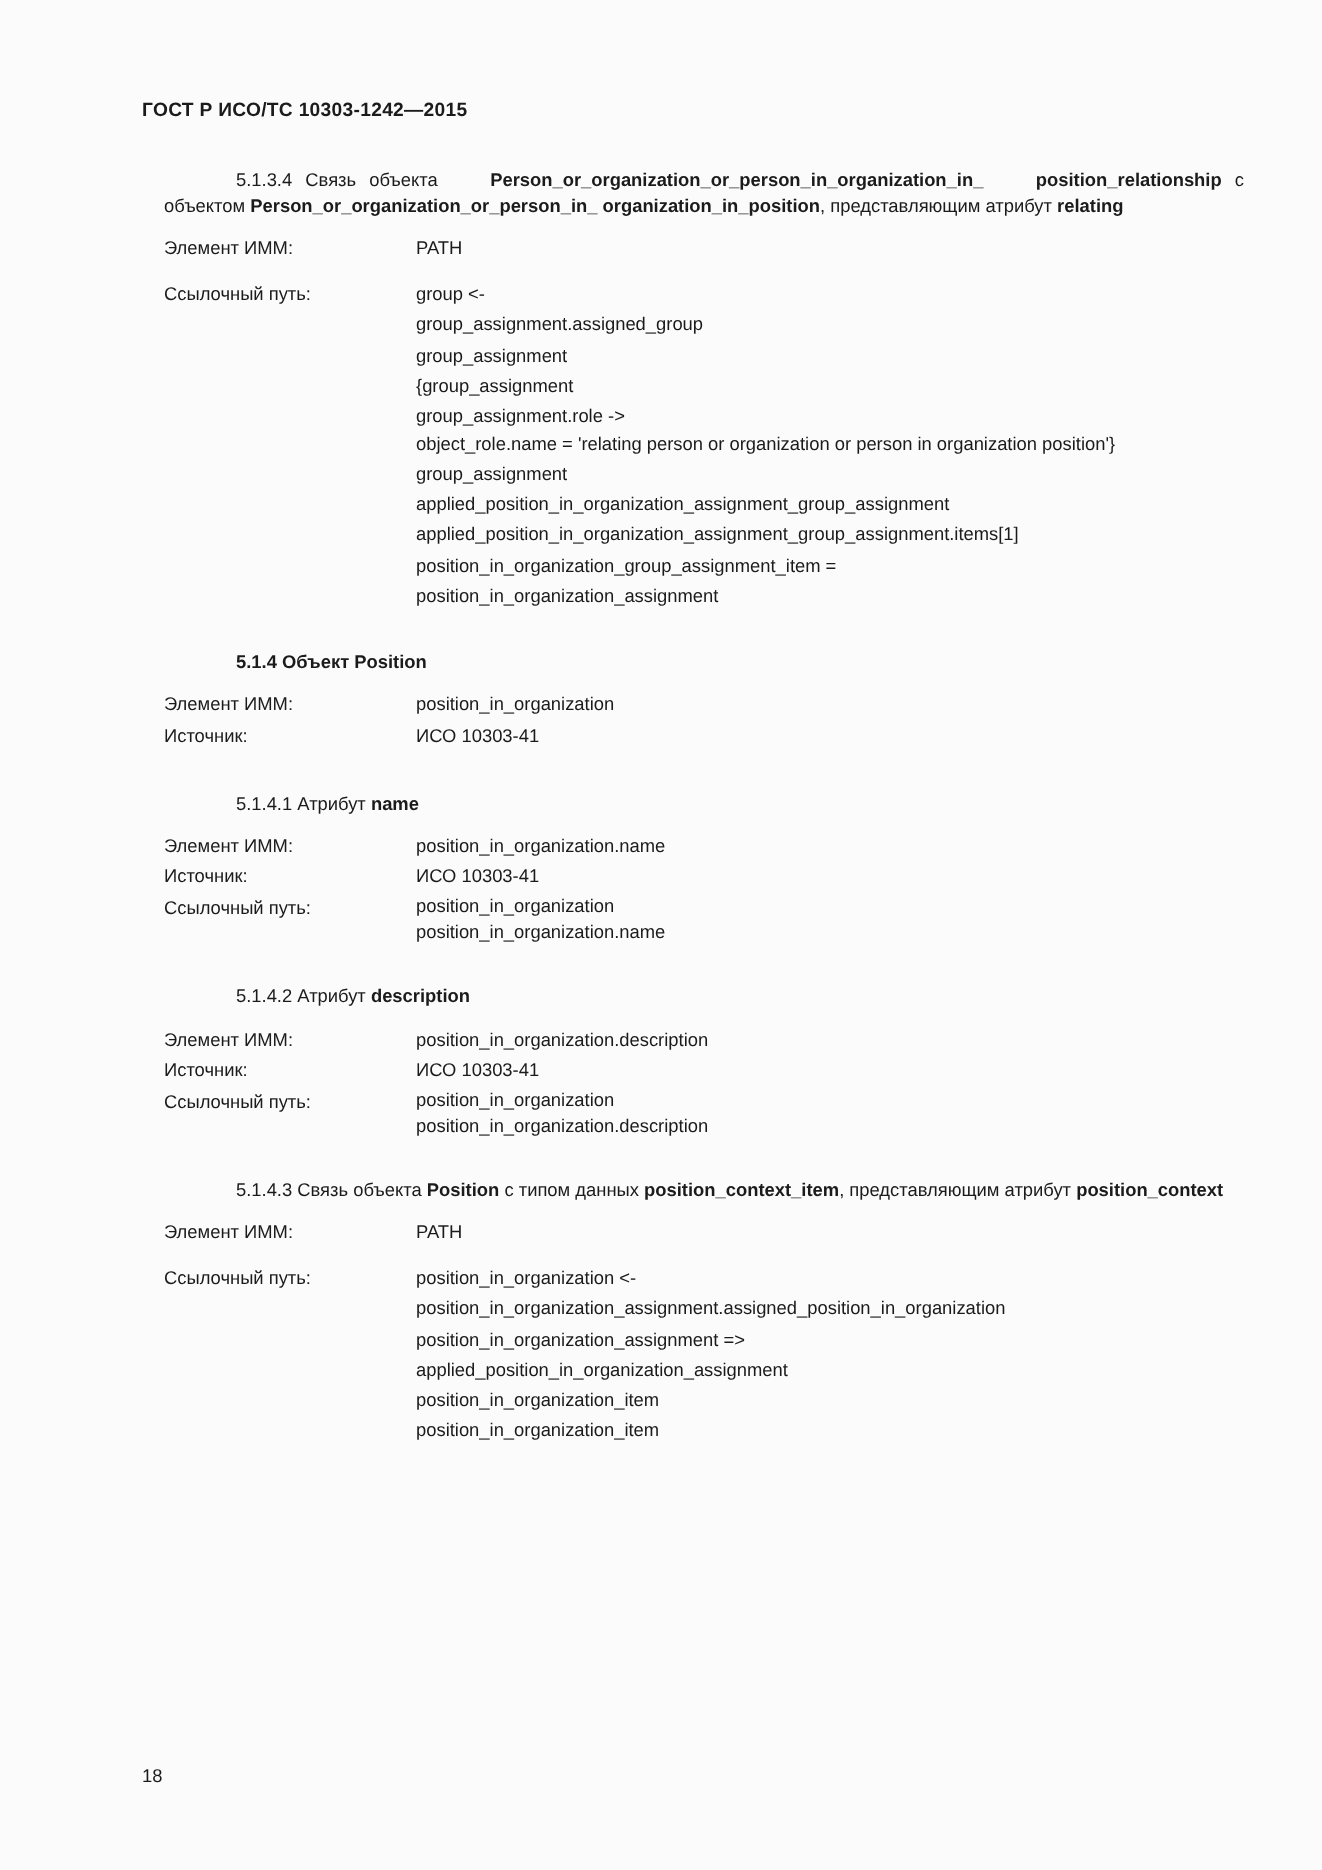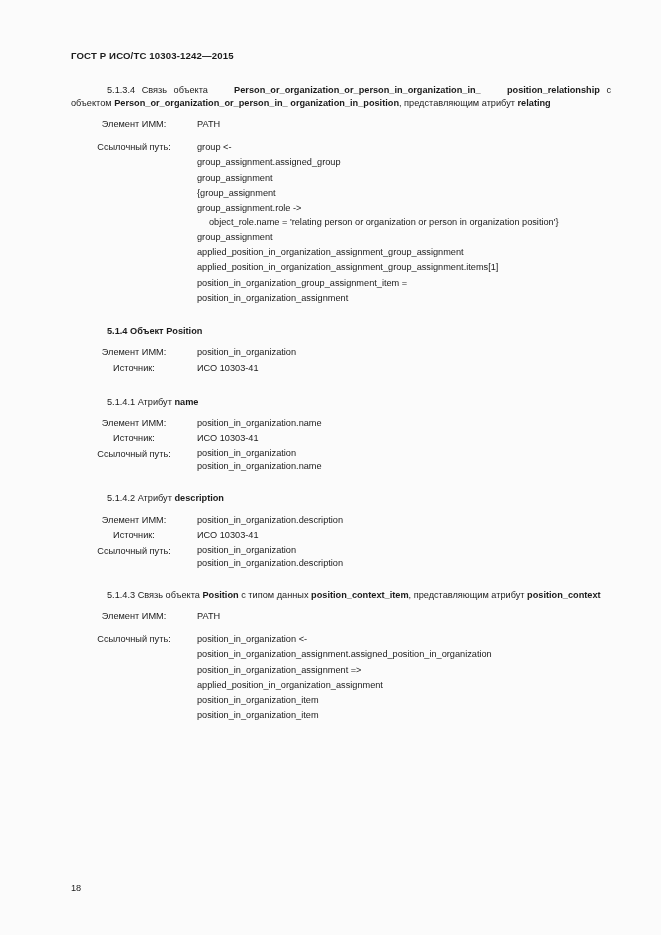--- a/index.html
+++ b/index.html
@@ -17,21 +17,21 @@
   }
   .page {
     position: absolute;
     inset: 0;
     background: #fbfbfb;
     box-sizing: border-box;
     padding: 16px;
   }
   .content {
     position: absolute;
-    left: 71px;
+    left: 82px;
     top: 0;
     width: 540px;
   }
 
   
   .doc-header {
     position: absolute;
     left: 71px;
     top: 50px;
     font-size: 9.6px;
@@ -68,41 +68,39 @@
     display: flex;
     align-items: flex-start;
     font-size: 9.2px;
     line-height: 15.6px;
     color: #1b1b1b;
   }
   .defrow .lbl {
     width: 126px;
     flex: 0 0 126px;
     white-space: nowrap;
-    text-align: center;
   }
   .defrow .val {
     flex: 1 1 auto;
     white-space: pre-line;
   }
   .defrow.tight { line-height: 14.4px; }
 
   
   .pathval {
     flex: 1 1 auto;
   }
   .pathval .pline {
     display: block;
     line-height: 15.3px;
     white-space: pre;
   }
   .pathval .pline.wrap {
     white-space: normal;
     line-height: 13.2px;
-    margin-left: 12px;
   }
 
   .spacer-sm { height: 7px; }
   .spacer-lg { height: 19px; }
 
   
   .page-number {
     position: absolute;
     left: 71px;
     top: 848px;

